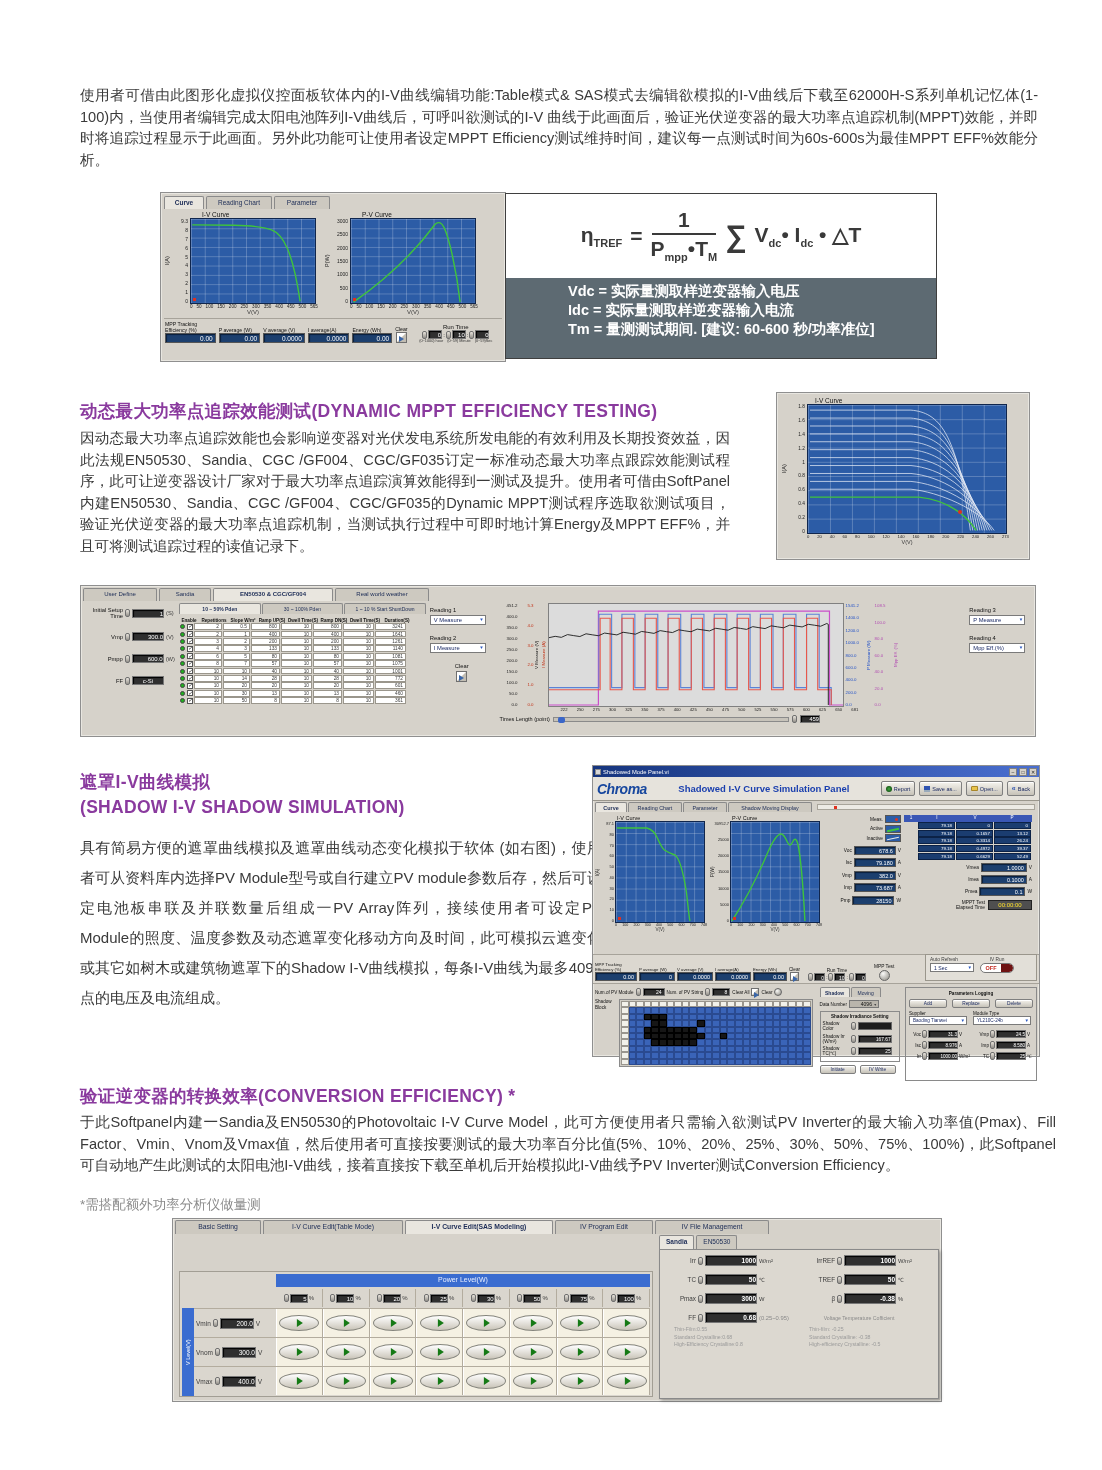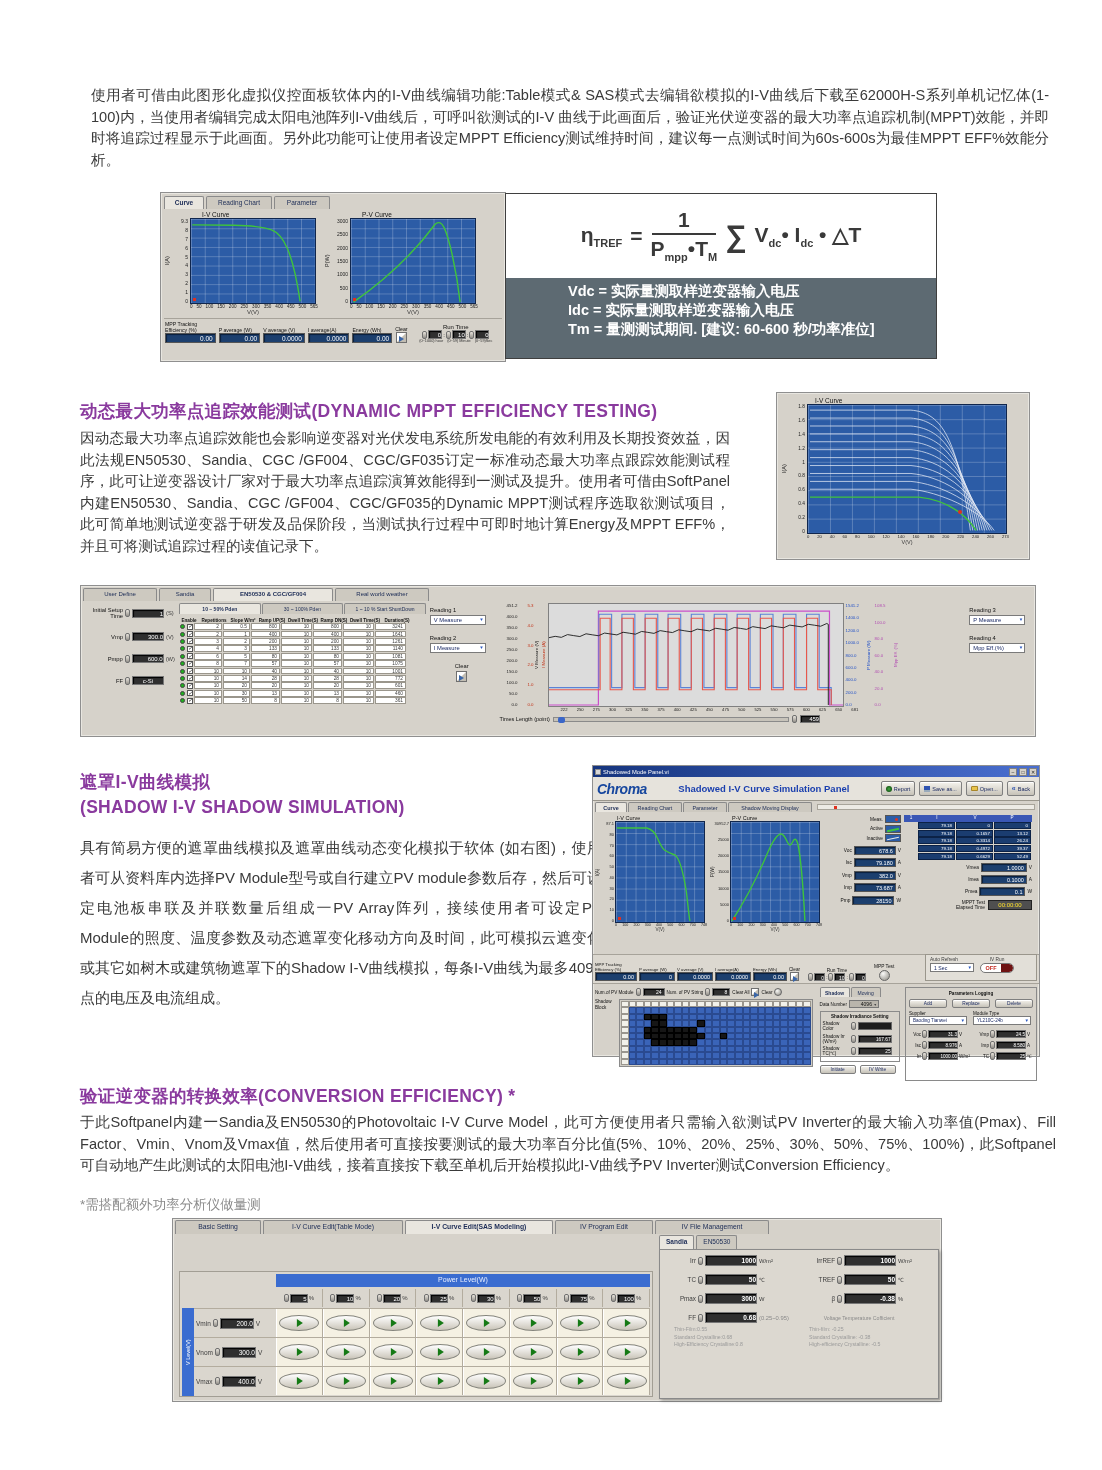--- a/index.html
+++ b/index.html
@@ -234,21 +234,21 @@
 .betanote{width:120px;text-align:center;font-size:5.2px;color:#8a8a8a;line-height:6.5px;padding-top:2px}
 .notesrow{display:flex;font-size:5.2px;color:#9a9a9a;line-height:7.5px}
 .notesrow>div{width:50%;padding-left:10px}
 .notesrow span{display:block}
 </style>
 </head>
 <body>
 
 <div class="page">
 
-  <div class="bodyp" style="left:91px;top:85px;width:958px">使用者可借由此图形化虚拟仪控面板软体内的I-V曲线编辑功能:Table模式&amp; SAS模式去编辑欲模拟的I-V曲线后下载至62000H-S系列单机记忆体(1-100)内，当使用者编辑完成太阳电池阵列I-V曲线后，可呼叫欲测试的I-V 曲线于此画面后，验证光伏逆变器的最大功率点追踪机制(MPPT)效能，并即时将追踪过程显示于此画面。另外此功能可让使用者设定MPPT Efficiency测试维持时间，建议每一点测试时间为60s-600s为最佳MPPT EFF%效能分析。</div>
+  <div class="bodyp" style="left:80px;top:85px;width:958px">使用者可借由此图形化虚拟仪控面板软体内的I-V曲线编辑功能:Table模式&amp; SAS模式去编辑欲模拟的I-V曲线后下载至62000H-S系列单机记忆体(1-100)内，当使用者编辑完成太阳电池阵列I-V曲线后，可呼叫欲测试的I-V 曲线于此画面后，验证光伏逆变器的最大功率点追踪机制(MPPT)效能，并即时将追踪过程显示于此画面。另外此功能可让使用者设定MPPT Efficiency测试维持时间，建议每一点测试时间为60s-600s为最佳MPPT EFF%效能分析。</div>
 
   <div class="shot staticshot">
     <div class="tabs">
       <div class="lvtab active" style="width:40px">Curve</div>
       <div class="lvtab" style="width:66px">Reading Chart</div>
       <div class="lvtab" style="width:56px">Parameter</div>
     </div>
     <div style="display:flex;gap:6px;margin-top:2px">
       <div class="cg">
         <div class="ctitle">I-V Curve</div>
@@ -378,27 +378,27 @@
       <span>=</span>
       <span class="frac">
           <span class="fnum">1</span>
           <span class="fden"><span>P</span><sub>mpp</sub><span>•</span><span>T</span><sub>M</sub></span>
         </span>
       <span class="fsigma">∑</span>
       <span><span>V</span><sub>dc</sub><span>•</span> <span>I</span><sub>dc</sub> <span>•</span>  <span>△T</span></span>
     </div>
     <div class="defsbox">
       <div>Vdc = 实际量测取样逆变器输入电压</div>
-      <div>Idc = 实际量测取样逆变器输入电压</div>
+      <div>Idc = 实际量测取样逆变器输入电流</div>
       <div>Tm  = 量测测试期间. [建议: 60-600 秒/功率准位]</div>
     </div>
   </div>
 
   <div class="h" style="left:80px;top:399px;font-size:17.5px">动态最大功率点追踪效能测试(DYNAMIC MPPT EFFICIENCY TESTING)</div>
-  <div class="bodyp" style="left:80px;top:428px;width:650px">因动态最大功率点追踪效能也会影响逆变器对光伏发电系统所发电能的有效利用及长期投资效益，因此法规EN50530、Sandia、CGC /GF004、CGC/GF035订定一标准动态最大功率点跟踪效能测试程序，此可让逆变器设计厂家对于最大功率点追踪演算效能得到一测试及提升。使用者可借由SoftPanel内建EN50530、Sandia、CGC /GF004、CGC/GF035的Dynamic MPPT测试程序选取欲测试项目，此可简单地测试逆变器于研发及品保阶段，当测试执行过程中可即时地计算Energy及MPPT EFF%，并且可将测试追踪过程的读值记录下。</div>
+  <div class="bodyp" style="left:80px;top:428px;width:650px">因动态最大功率点追踪效能也会影响逆变器对光伏发电系统所发电能的有效利用及长期投资效益，因此法规EN50530、Sandia、CGC /GF004、CGC/GF035订定一标准动态最大功率点跟踪效能测试程序，此可让逆变器设计厂家对于最大功率点追踪演算效能得到一测试及提升。使用者可借由SoftPanel内建EN50530、Sandia、CGC /GF004、CGC/GF035的Dynamic MPPT测试程序选取欲测试项目，验证光伏逆变器的最大功率点追踪机制，当测试执行过程中可即时地计算Energy及MPPT EFF%，并且可将测试追踪过程的读值记录下。</div>
 
   <div class="shot dynchart">
     <div class="ctitle">I-V Curve</div>
     <div class="crow">
       <div class="ylab ylabrot">I(A)</div>
       <div class="yticks yt" style="height:130px">
           <span>1.8</span>
           <span>1.6</span>
           <span>1.4</span>
           <span>1.2</span>

